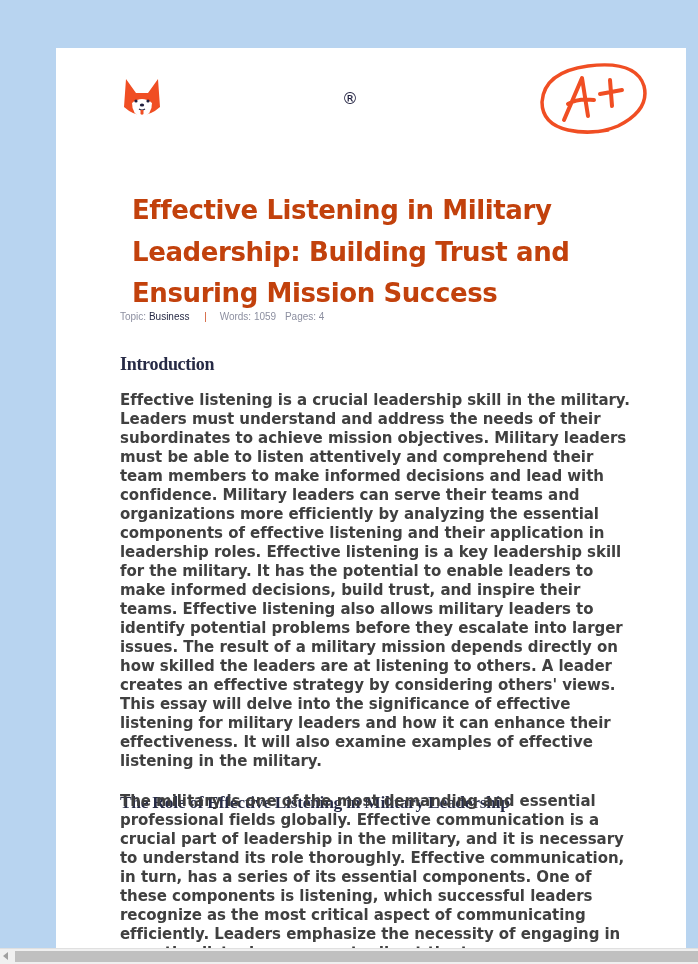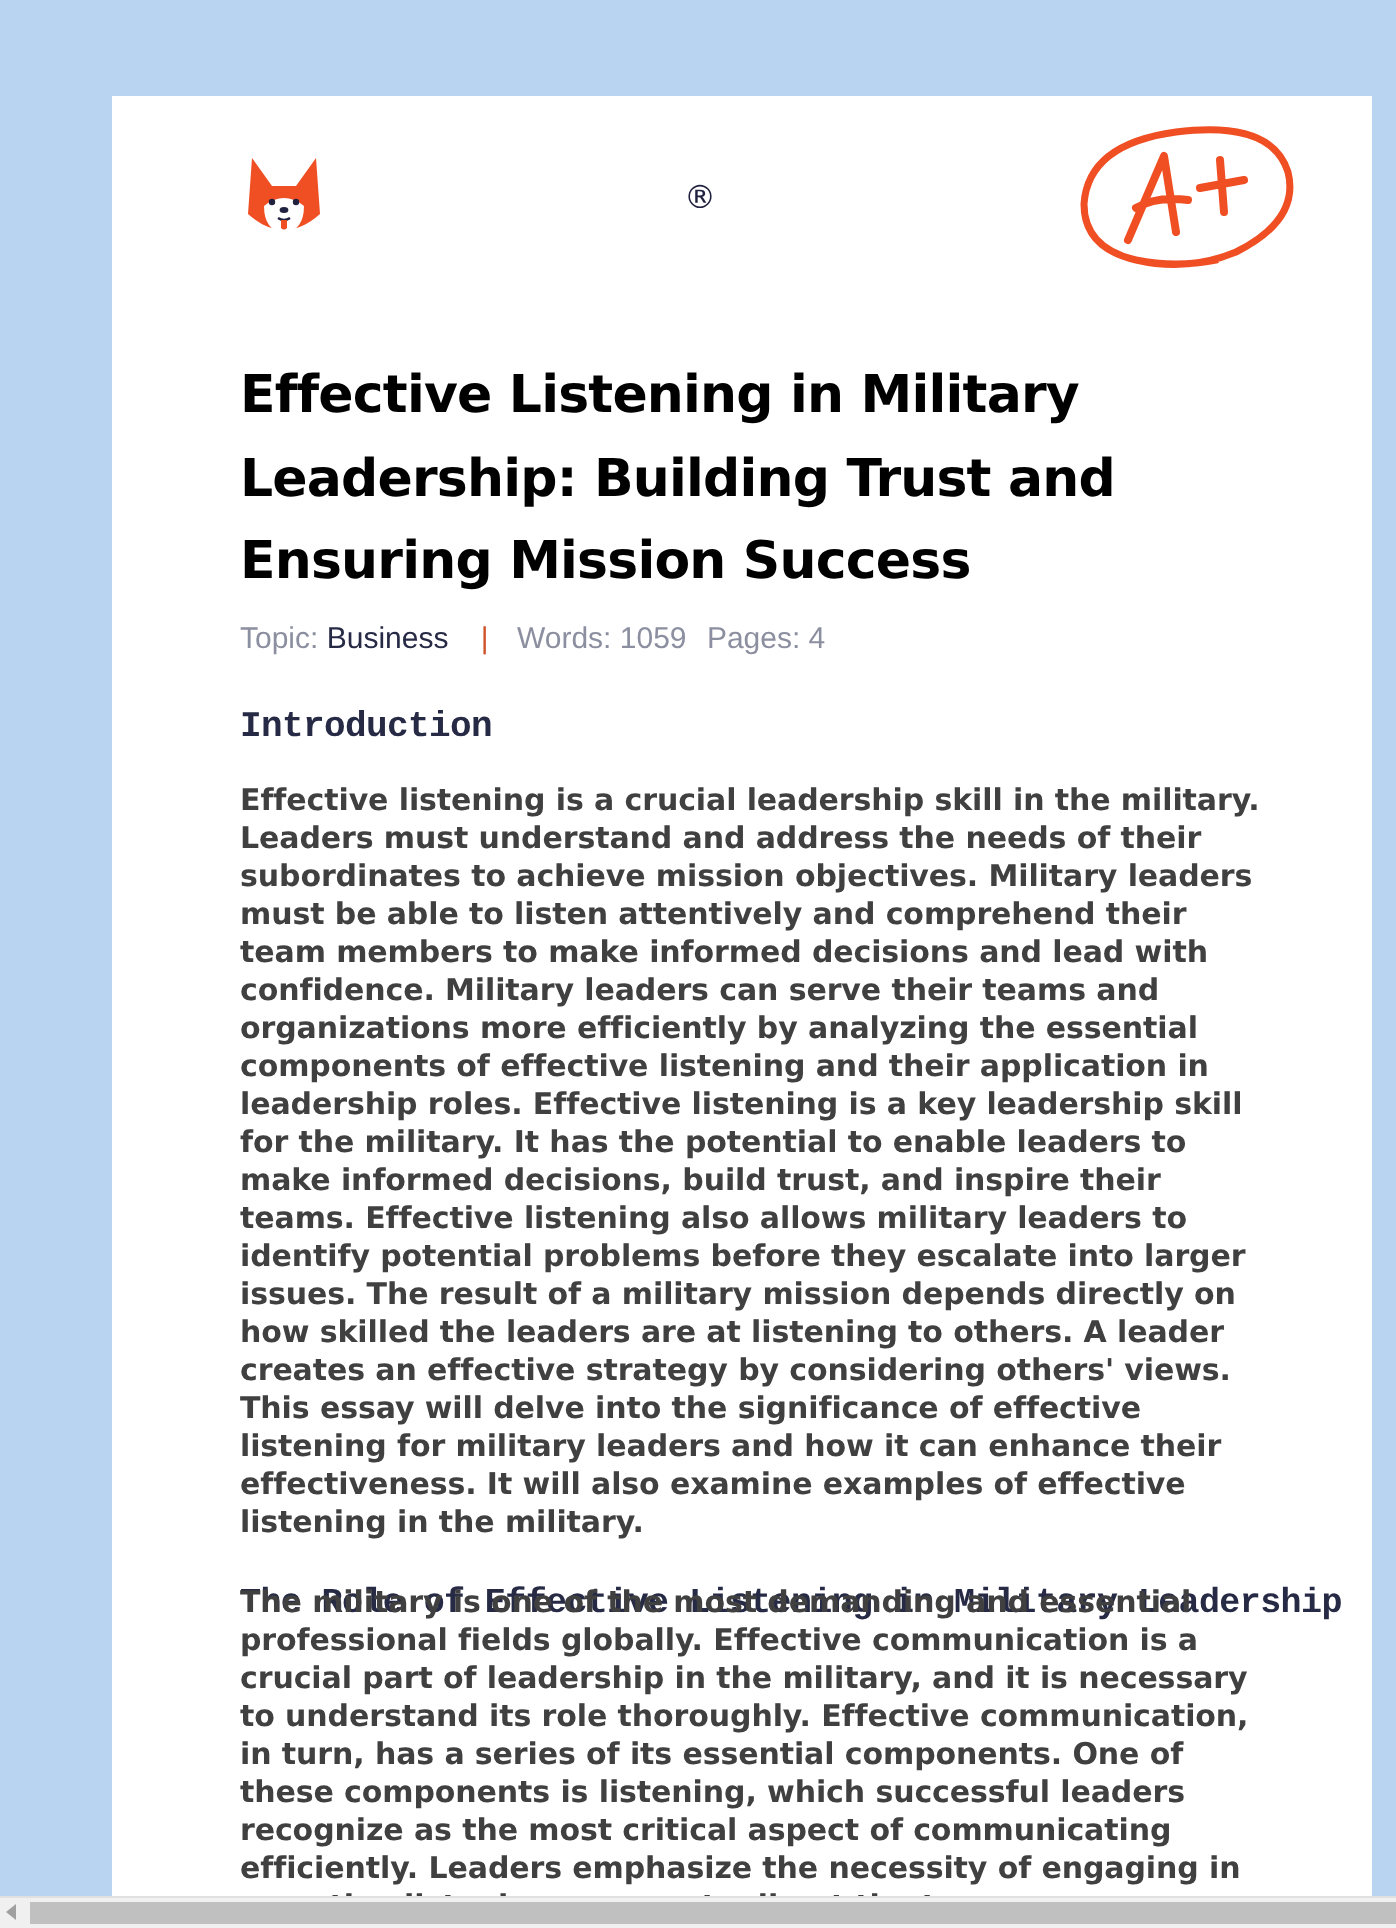--- a/index.html
+++ b/index.html
@@ -10,30 +10,30 @@
   }
   .card {
     position:absolute; left:56px; top:48px; width:630px; height:920px;
     background:#ffffff; overflow:hidden;
   }
   .brand { position:absolute; left:66px; top:28px; height:46px; display:flex; align-items:center; }
   .brand-text { margin-left:14px; font-family:"DejaVu Sans", sans-serif; font-weight:bold; font-size:21px; color:#20203f; letter-spacing:-0.6px; margin-top:14px; }
   .brand-reg { position:absolute; left:220px; top:13px; font-size:16px; color:#20203f; }
   .grade { position:absolute; left:482px; top:10px; }
   h1 {
-    position:absolute; left:64px; top:130px; width:500px; margin:0;
+    position:absolute; left:64px; top:130px; width:500px; margin:12px;
     font-family:"DejaVu Sans", sans-serif; font-weight:bold; font-size:26px;
-    line-height:41.5px; color:#000000; letter-spacing:-0.4px;
+    line-height:41.5px; color:#c2410c; letter-spacing:-0.4px;
   }
-  .meta { position:absolute; left:64px; top:263px; font-size:15px; color:#8c8fa0; white-space:nowrap; font-family:"Liberation Sans", sans-serif; }
+  .meta { position:absolute; left:64px; top:263px; font-size:10px; color:#8c8fa0; white-space:nowrap; font-family:"Liberation Sans", sans-serif; }
   .meta .topic-val { color:#262a45; font-weight:normal; }
   .meta .sep { color:#d0542a; margin:0 10px 0 12px; }
   .meta .gap { margin-left:6px; }
   h2 {
-    margin:0; font-family:Liberation Mono, monospace; font-weight:bold; font-size:18px;
+    margin:0; font-family:Liberation Serif, serif; font-weight:bold; font-size:18px;
     color:#262a45; letter-spacing:-0.3px; position:absolute; left:64px; white-space:nowrap;
   }
   .h-intro { top:306px; }
   .h-role { top:744px; font-size:17.5px; }
   p {
     position:absolute; left:64px; width:520px; margin:0;
     font-family:"DejaVu Sans", sans-serif; font-size:15px; line-height:19px;
     color:#404040; letter-spacing:-0.05px;font-weight:bold;
   }
   .p-intro { top:343px; }

